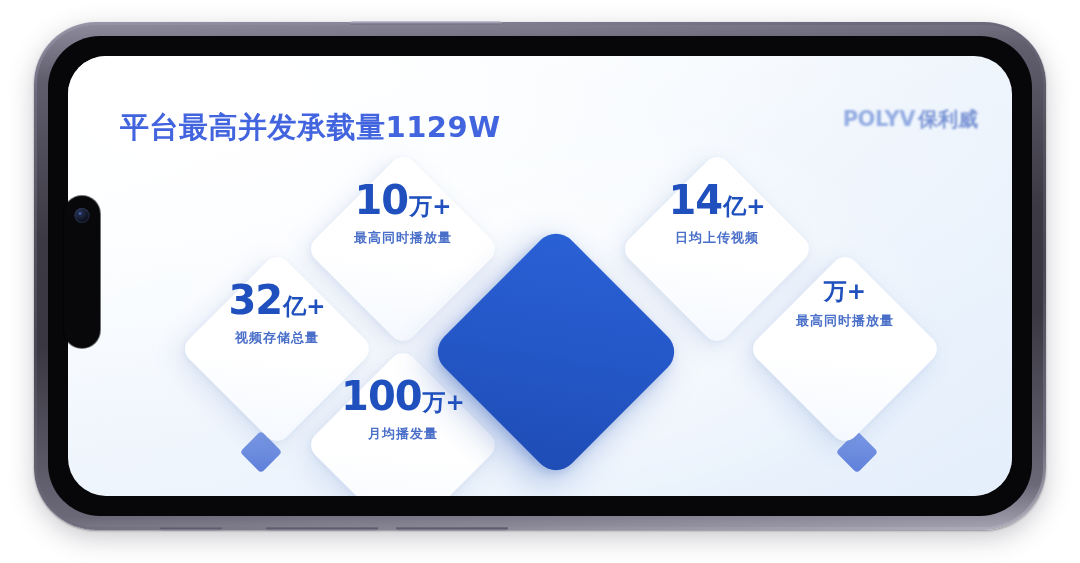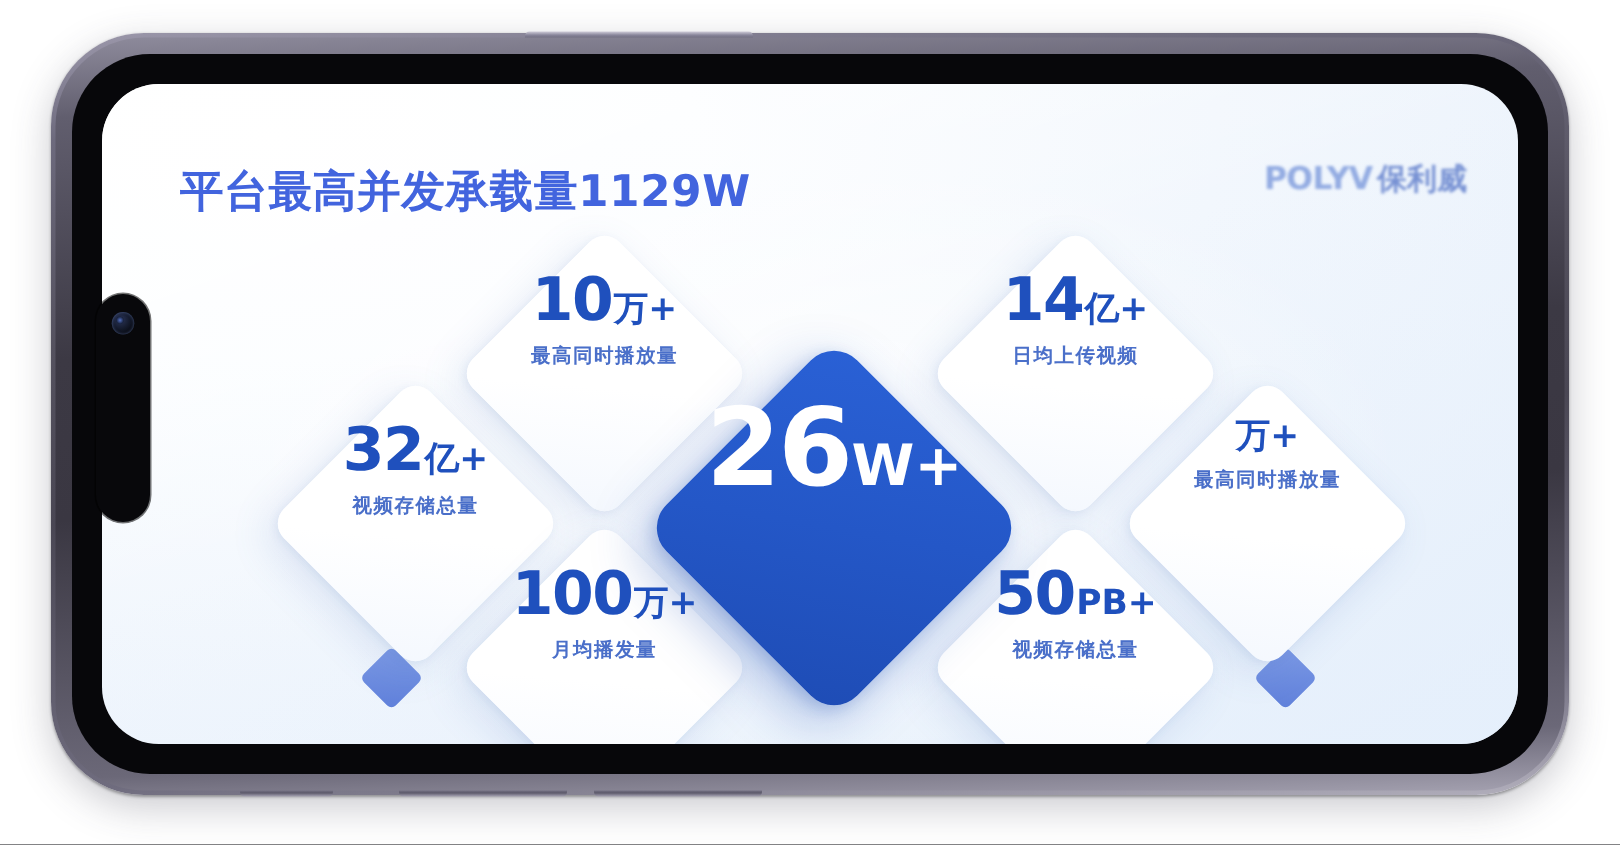--- a/index.html
+++ b/index.html
@@ -223,38 +223,24 @@
             <div class="diamond d-r">
               <div class="face"></div>
               <div class="body">
                 <div class="num-line">
                   <span class="unit">万+</span>
                 </div>
                 <div class="caption">最高同时播放量</div>
               </div>
             </div>
 
-            <div class="diamond d-br">
-              <div class="face"></div>
-              <div class="body">
-                <div class="num-line">
-                  <span class="num">50</span>
-                  <span class="unit">PB+</span>
-                </div>
-                <div class="caption">视频存储总量</div>
-              </div>
-            </div>
 
             <div class="diamond center d-c">
               <div class="face"></div>
               <div class="body">
-                <div class="num-line">
-                  <span class="num">26</span>
-                  <span class="unit">W+</span>
-                </div>
               </div>
             </div>
 
           </div>
         </div>
 
         <div class="island">
           <div class="cam"></div>
         </div>
 

